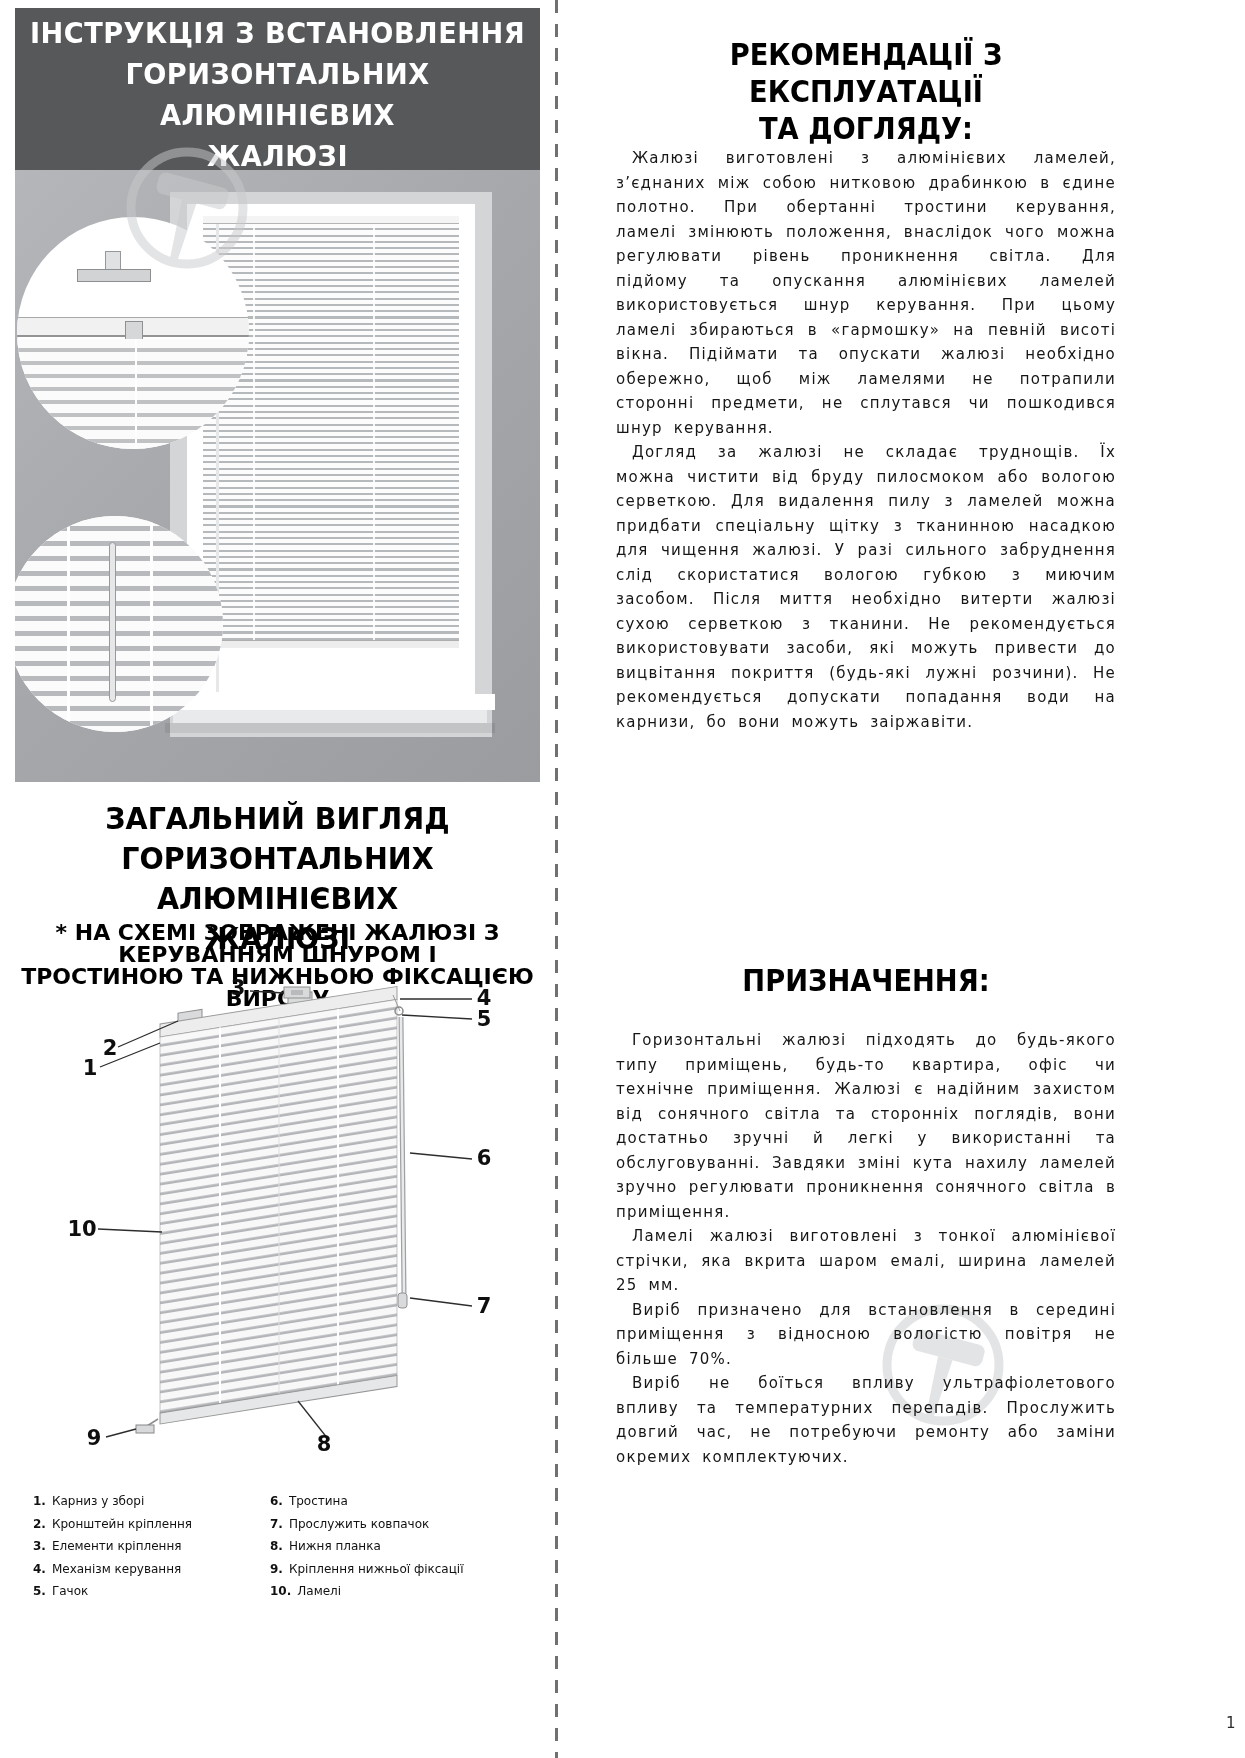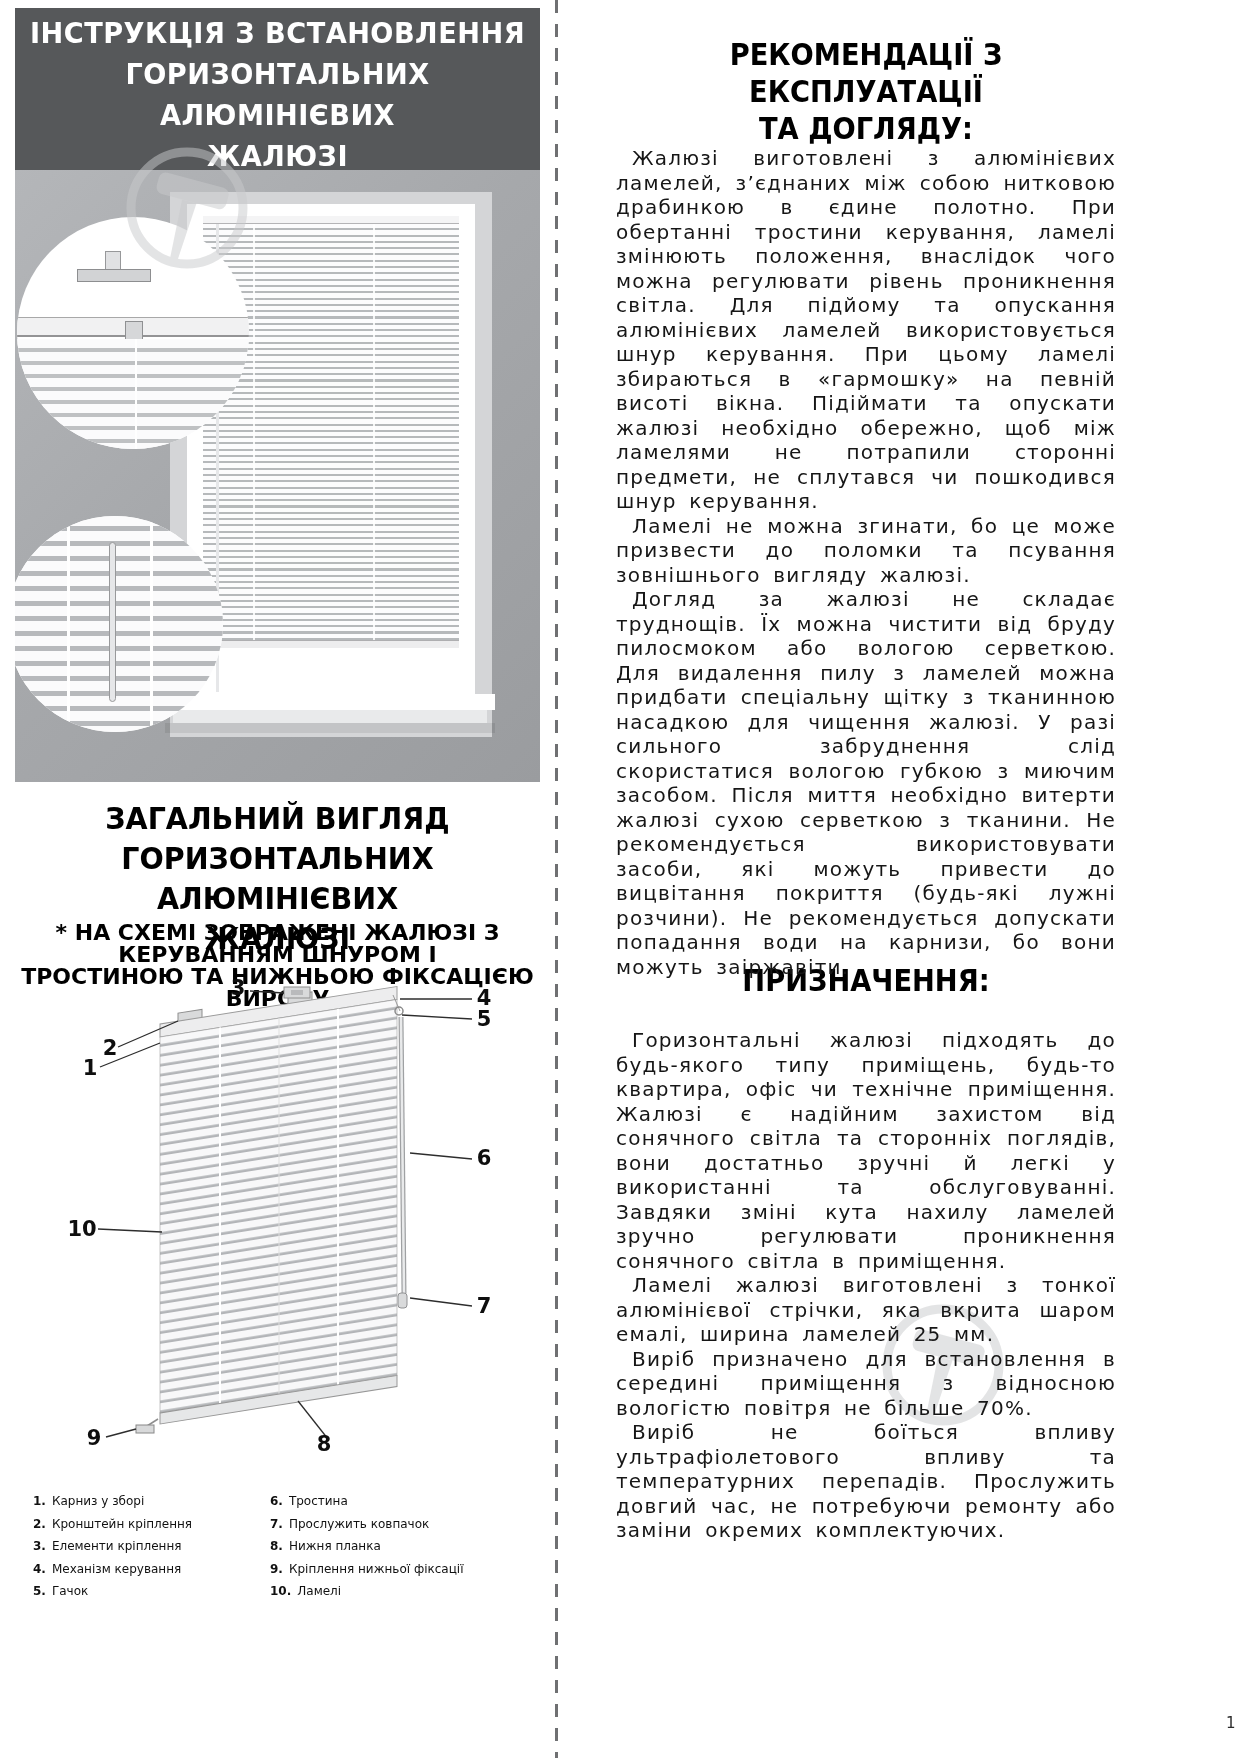--- a/index.html
+++ b/index.html
@@ -80,21 +80,21 @@
   .legend-col.two { left:255px; width:270px; }
   .legend-item { font-size:12px; line-height:22.5px; white-space:nowrap; color:#111; }
   .leg-num { font-weight:bold; margin-right:6px; }
 
   
   .right-col { left:578px; top:0; width:500px; height:1758px;margin-left:38px; }
   .sec-title { left:0; width:500px; text-align:center; color:#000; }
   .sec-title div, .sec-title.single { font-weight:bold; font-size:31px; line-height:37px; transform:scaleX(0.88); transform-origin:center; }
   .care-title { top:36px; }
   .purpose-title { top:962px; }
-  .body-text { left:0; width:500px; font-size:20px; line-height:24.5px; text-align:justify; letter-spacing:1.2px; word-spacing:5px; color:#161616; z-index:2; }
+  .body-text { left:0; width:500px; font-size:15px; line-height:24.5px; text-align:justify; letter-spacing:1.2px; word-spacing:5px; color:#161616; z-index:2; }
   .body-text p { text-indent:16px; }
   .care-text { top:146px; }
   .purpose-text { top:1028px; }
 
   .watermark { color:#c9cacc; opacity:0.5; z-index:0; pointer-events:none; }
   .wm-1 { left:112px; top:133px; width:150px; height:150px; }
   .wm-2 { left:252px; top:1290px; width:150px; height:150px; } 
 
   .page-number { left:1226px; top:1714px; font-size:15px; color:#2c2c2c; }
 </style>
@@ -246,21 +246,20 @@
     </g>
   </svg>
 
   <div class="abs sec-title care-title">
     <div>РЕКОМЕНДАЦІЇ З ЕКСПЛУАТАЦІЇ</div>
     <div>ТА ДОГЛЯДУ:</div>
   </div>
 
   <div class="abs body-text care-text">
     <p>Жалюзі виготовлені з алюмінієвих ламелей, з’єднаних між собою нитковою драбинкою в єдине полотно. При обертанні тростини керування, ламелі змінюють положення, внаслідок чого можна регулювати рівень проникнення світла. Для підйому та опускання алюмінієвих ламелей використовується шнур керування. При цьому ламелі збираються в «гармошку» на певній висоті вікна. Підіймати та опускати жалюзі необхідно обережно, щоб між ламелями не потрапили сторонні предмети, не сплутався чи пошкодився шнур керування.</p>
-    <p>Ламелі не можна згинати, бо це може призвести до поломки та псування зовнішнього вигляду жалюзі.</p>
     <p>Догляд за жалюзі не складає труднощів. Їх можна чистити від бруду пилосмоком або вологою серветкою. Для видалення пилу з ламелей можна придбати спеціальну щітку з тканинною насадкою для чищення жалюзі. У разі сильного забруднення слід скористатися вологою губкою з миючим засобом. Після миття необхідно витерти жалюзі сухою серветкою з тканини. Не рекомендується використовувати засоби, які можуть привести до вицвітання покриття (будь-які лужні розчини). Не рекомендується допускати попадання води на карнизи, бо вони можуть заіржавіти.</p>
   </div>
 
   <div class="abs sec-title purpose-title single">ПРИЗНАЧЕННЯ:</div>
 
   <div class="abs body-text purpose-text">
     <p>Горизонтальні жалюзі підходять до будь-якого типу приміщень, будь-то квартира, офіс чи технічне приміщення. Жалюзі є надійним захистом від сонячного світла та сторонніх поглядів, вони достатньо зручні й легкі у використанні та обслуговуванні. Завдяки зміні кута нахилу ламелей зручно регулювати проникнення сонячного світла в приміщення.</p>
     <p>Ламелі жалюзі виготовлені з тонкої алюмінієвої стрічки, яка вкрита шаром емалі, ширина ламелей 25 мм.</p>
     <p>Виріб призначено для встановлення в середині приміщення з відносною вологістю повітря не більше 70%.</p>
     <p>Виріб не боїться впливу ультрафіолетового впливу та температурних перепадів. Прослужить довгий час, не потребуючи ремонту або заміни окремих комплектуючих.</p>

